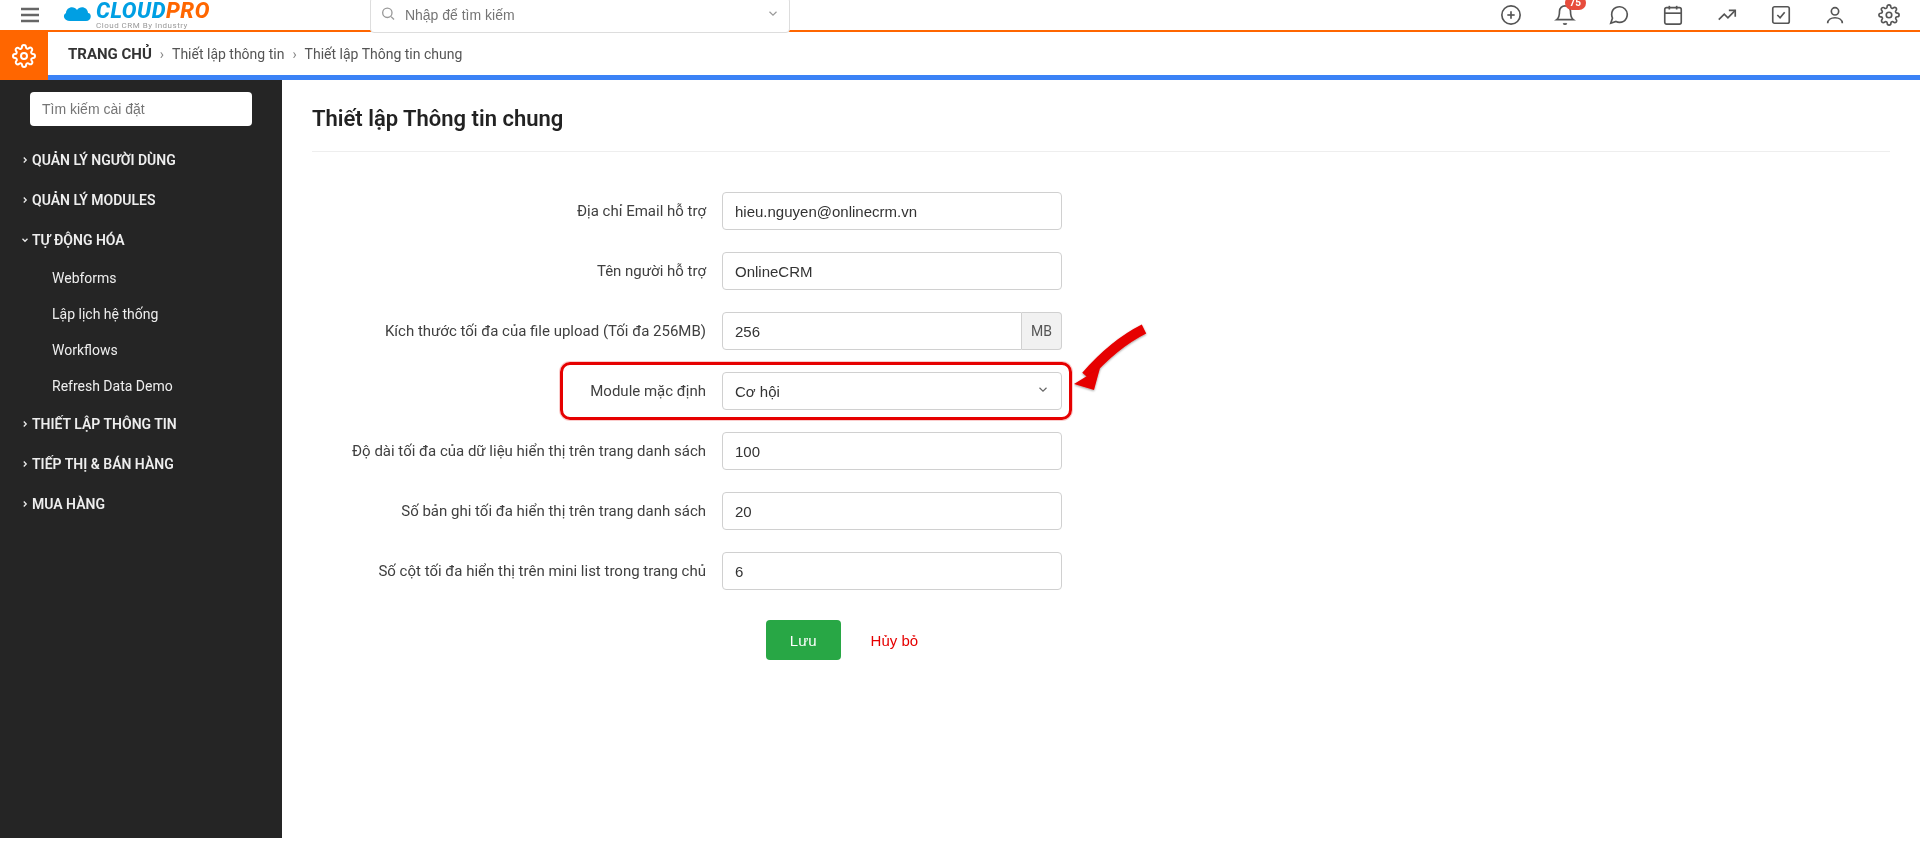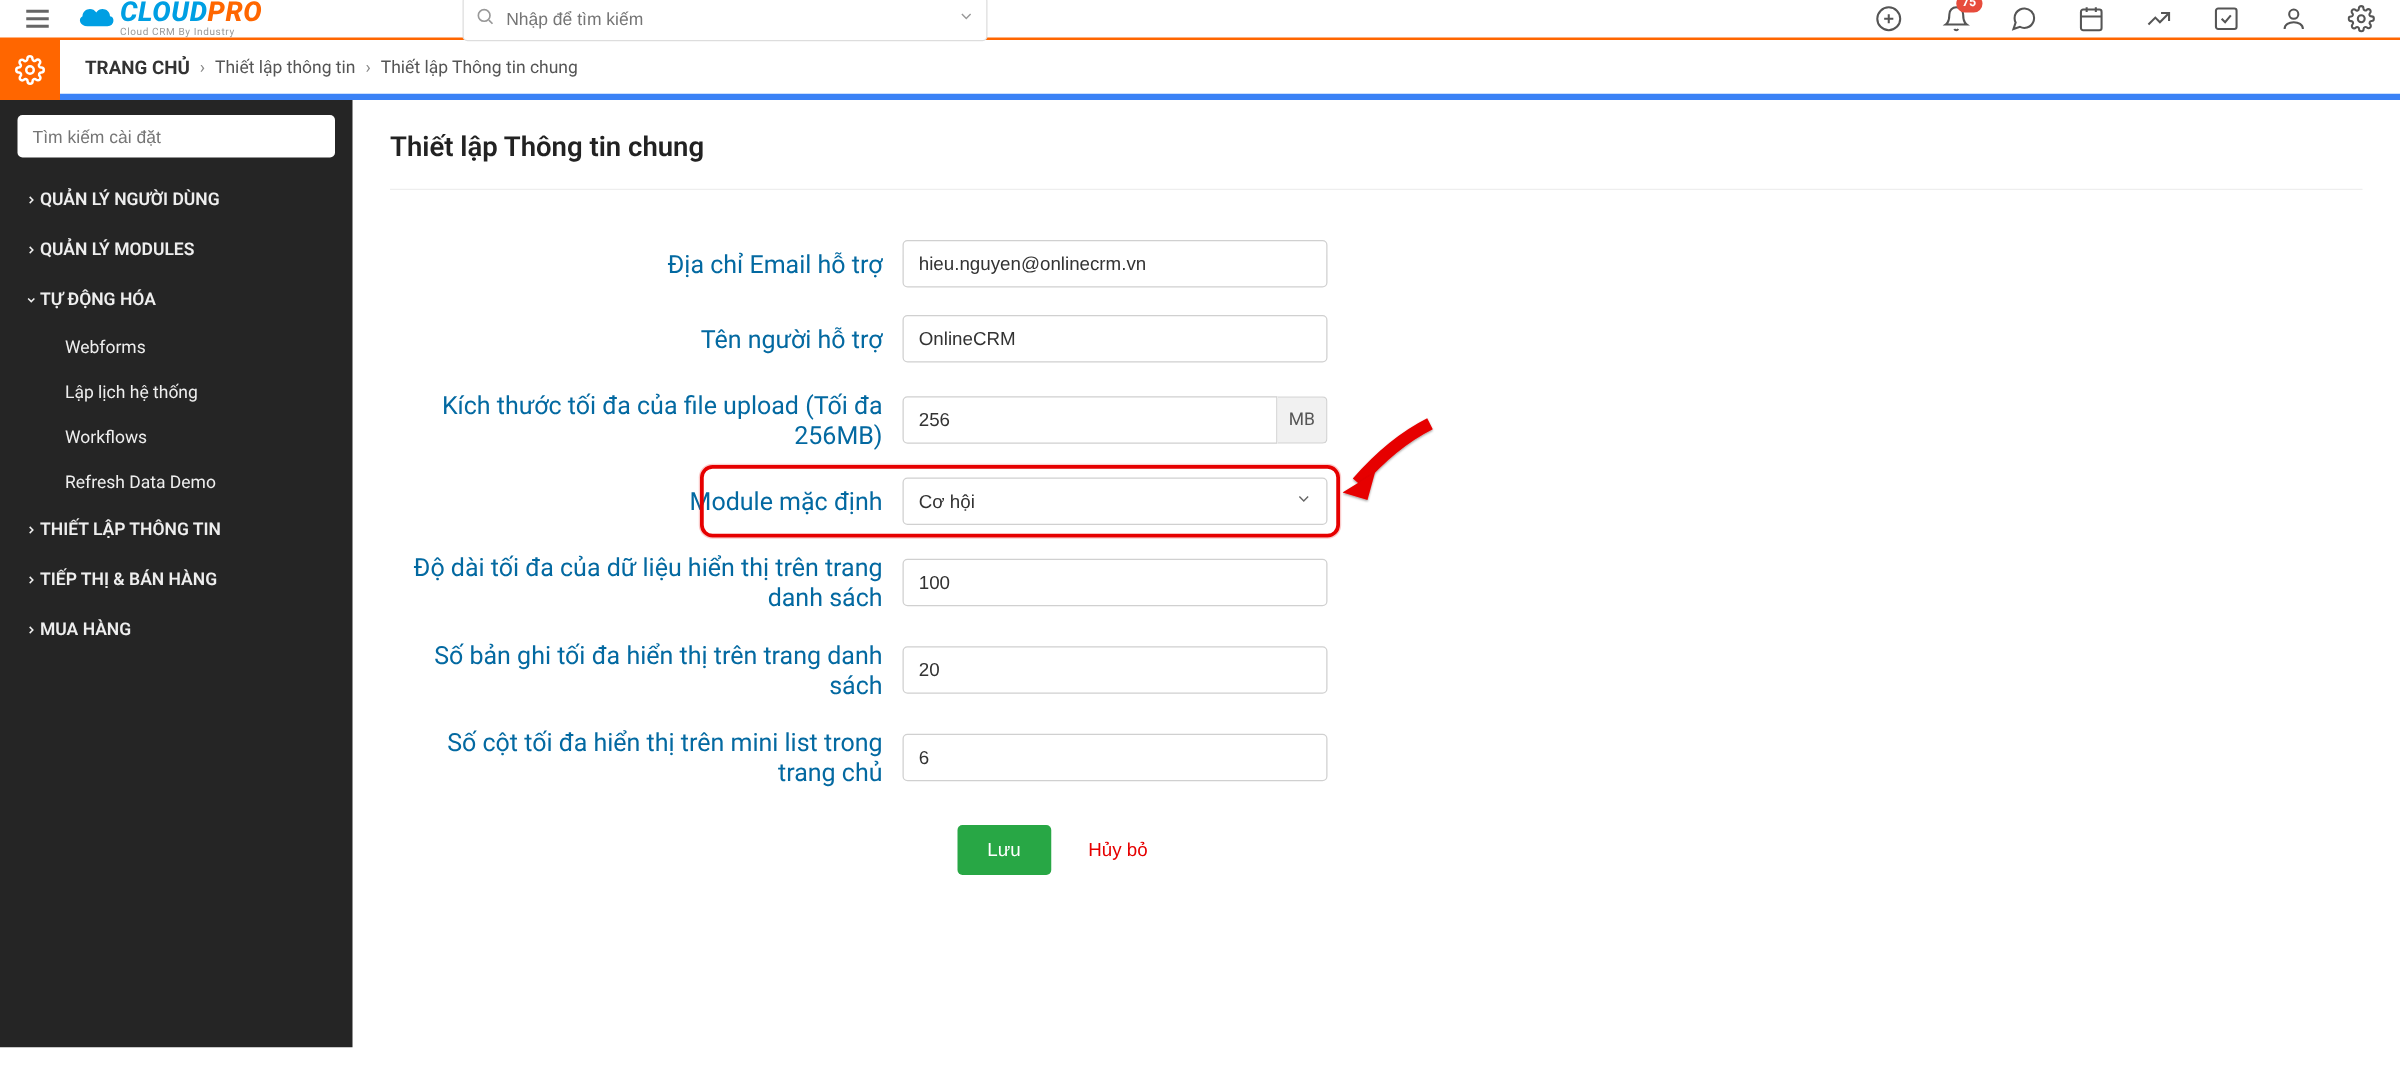--- a/index.html
+++ b/index.html
@@ -26,32 +26,32 @@
 .bcwrap { display: flex; align-items: stretch; }
 .gear-side { width: 48px; background: #ff6600; display: flex; align-items: center; justify-content: center; color: #fff; height: 48px; }
 .breadcrumb-row { display: flex; align-items: center; padding: 0 20px; height: 48px; border-bottom: 5px solid #3b82f6; flex: 1; }
 .breadcrumb-row .bc { color: #555; font-size: 14px; }
 .breadcrumb-row .bc.home { font-weight: 700; color: #333; font-size: 15px;}
 .breadcrumb-row .sep { margin: 0 8px; color: #888; }
 
 
 .layout { display: flex; height: calc(856px - 50px - 48px); }
 .sidebar { width: 282px; background: #252525; color: #ddd; padding: 12px 0; overflow-y: auto; }
-.side-search-wrap { padding: 0 14px 14px; }
+.side-search-wrap { padding: 0 30px 14px; }
 .side-search { width: 100%; height: 34px; border: none; border-radius: 4px; padding: 0 12px; font-size: 14px; background: #fff; color: #333; }
 .nav-item { display: flex; align-items: center; padding: 12px 20px; cursor: pointer; font-size: 14px; font-weight: 600; color: #eee; }
 .nav-item .arrow { display: inline-flex; width: 12px; }
 .nav-sub { padding: 10px 20px 10px 52px; cursor: pointer; font-size: 14px; color: #eee; }
 
 
 .main { flex: 1; padding: 26px 30px 0 30px; overflow: auto; }
 .page-title { font-size: 22px; font-weight: 600; color: #222; padding-bottom: 20px; border-bottom: 1px solid #eee; margin-bottom: 40px; }
 .form { max-width: 1060px; }
 .frow { display: flex; align-items: center; margin-bottom: 22px; }
-.flabel { flex: 0 0 410px; text-align: right; padding-right: 16px; color: #0369a1; font-size: 20px; }
+.flabel { flex: 0 0 410px; text-align: right; padding-right: 16px; color: #404040; font-size: 15px; }
 .fctl { flex: 0 0 340px; position: relative; }
 .fin { width: 100%; height: 38px; border: 1px solid #d0d0d0; border-radius: 4px; padding: 0 12px; font-size: 15px; color: #333; background: #fff; }
 .input-group { display: flex; }
 .input-group .fin { border-top-right-radius: 0; border-bottom-right-radius: 0; }
 .addon { display: inline-flex; align-items: center; justify-content: center; height: 38px; padding: 0 10px; border: 1px solid #d0d0d0; border-left: none; background: #f1f1f1; border-top-right-radius: 4px; border-bottom-right-radius: 4px; font-size: 14px; color: #555; min-width: 40px; }
 .sel-caret { position: absolute; right: 12px; top: 50%; transform: translateY(-50%); color: #666; pointer-events: none; }
 
 
 .hlrow { position: relative; }
 .hlbox { position: absolute; left: -6px; right: -6px; top: -10px; bottom: -10px; border: 3px solid #e60000; border-radius: 10px; pointer-events: none; box-shadow: 0 0 0 1px rgba(230,0,0,0.2); }

